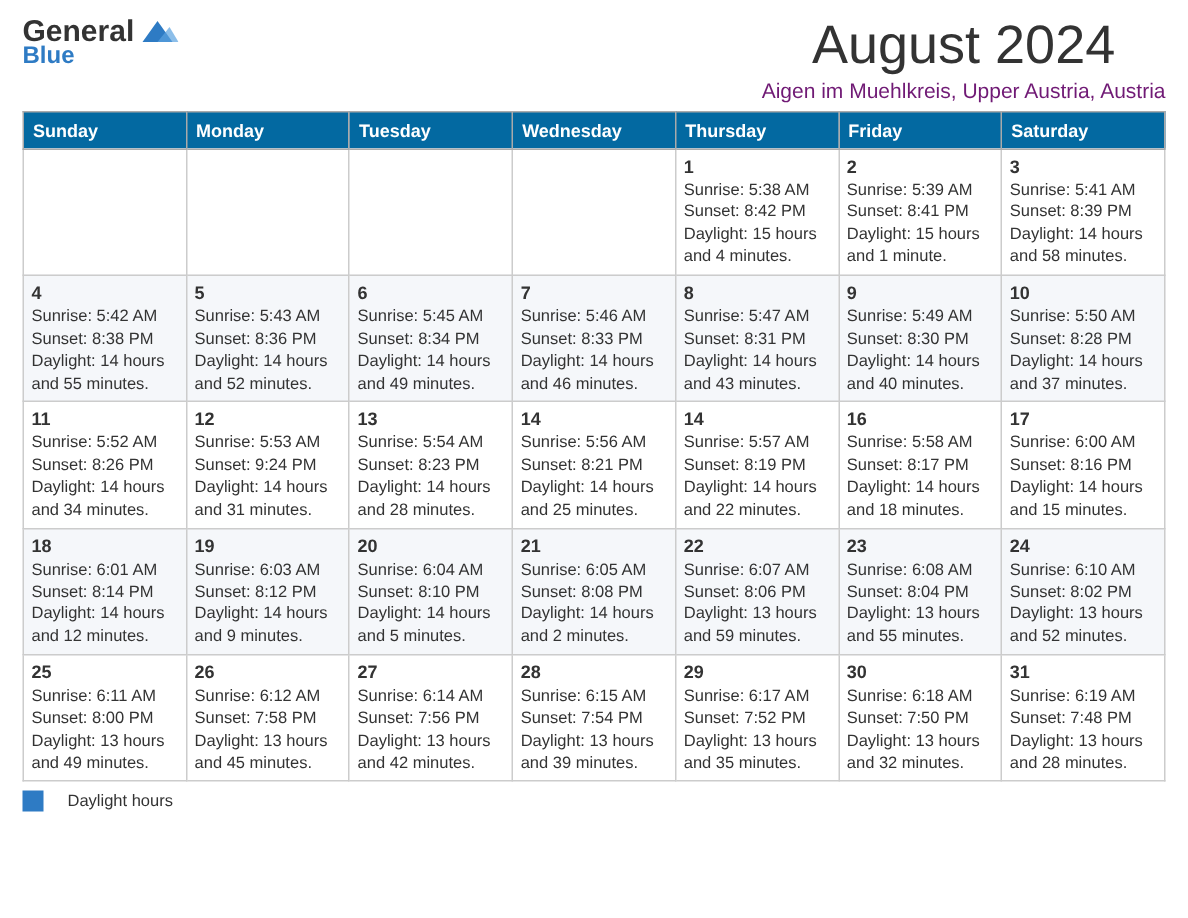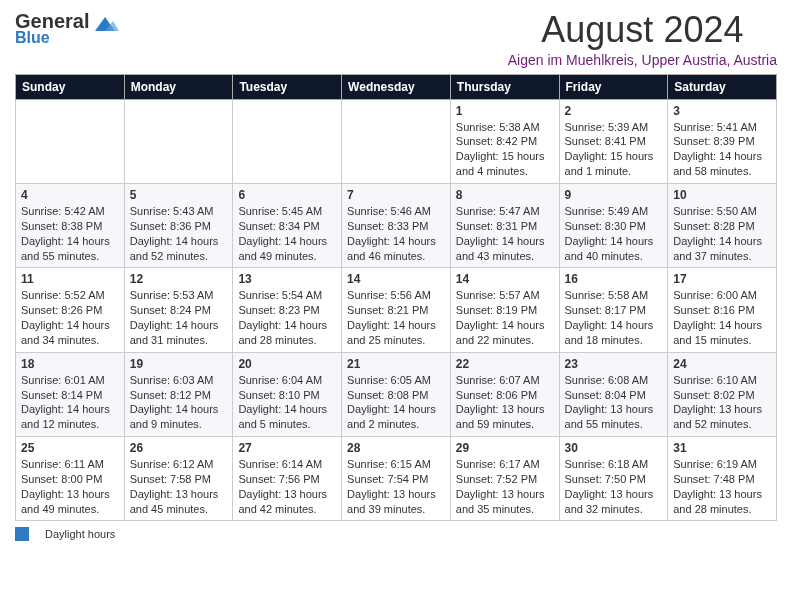--- a/index.html
+++ b/index.html
@@ -39,21 +39,21 @@
       font-size: 14px;
       color: #701a75;
       margin-top: 2px;
     }
     .calendar-table {
       width: 100%;
       border-collapse: collapse;
       margin-top: 6px;
     }
     .calendar-table th {
-      background-color: #0f172a;
+      background-color: #0369a1;
       color: #fff;
       text-align: left;
       padding: 5px 6px;
       font-size: 12px;
       font-weight: bold;
       border: 1px solid #aaa;
     }
     .calendar-table td {
       border: 1px solid #ccc;
       vertical-align: top;
@@ -98,21 +98,21 @@
       color: #333;
     }
   </style>
 </head>
 <body>
 
 <div class="page">
 
   <div class="header">
     <div class="logo">
-      <div style="display:flex;align-items:flex-end;gap:2px;">
+      <div style="display:flex;align-items:flex-start;gap:2px;">
         <span style="font-size:20px;font-weight:bold;color:#333;">General</span>
         <svg width="28" height="20" viewBox="0 0 28 20">
           <polygon points="4,18 14,4 24,18" fill="#2e7bc4"></polygon>
           <polygon points="14,18 22,8 28,18" fill="#5ba3e0" opacity="0.7"></polygon>
         </svg>
       </div>
       <span style="font-size:16px;font-weight:bold;color:#2e7bc4;margin-top:-4px;">Blue</span>
     </div>
     <div class="title-block">
       <div class="month-title">August 2024</div>
@@ -215,21 +215,21 @@
           <td>
             <span class="day-number">11</span>
             <div class="day-info">Sunrise: 5:52 AM
 Sunset: 8:26 PM
 Daylight: 14 hours
 and 34 minutes.</div>
           </td>
           <td>
             <span class="day-number">12</span>
             <div class="day-info">Sunrise: 5:53 AM
-Sunset: 8:24 PM
+Sunset: 9:24 PM
 Daylight: 14 hours
 and 31 minutes.</div>
           </td>
           <td>
             <span class="day-number">13</span>
             <div class="day-info">Sunrise: 5:54 AM
 Sunset: 8:23 PM
 Daylight: 14 hours
 and 28 minutes.</div>
           </td>

